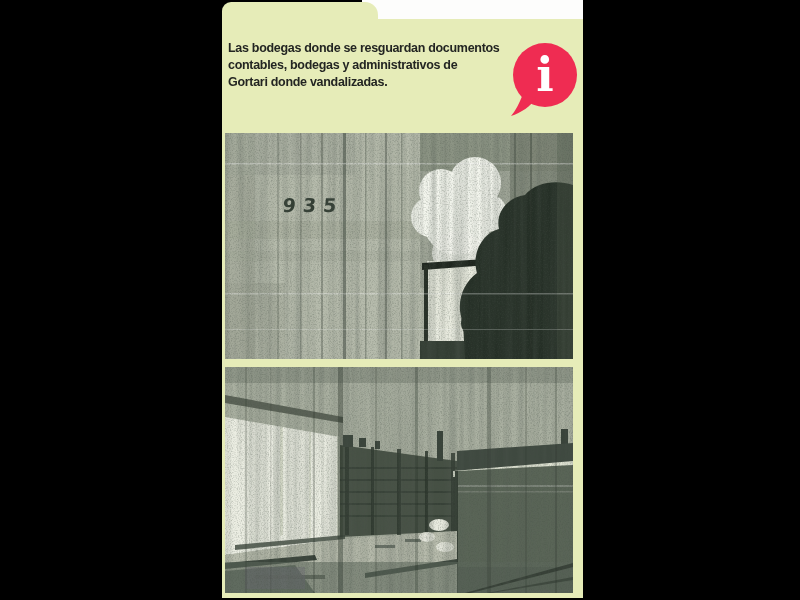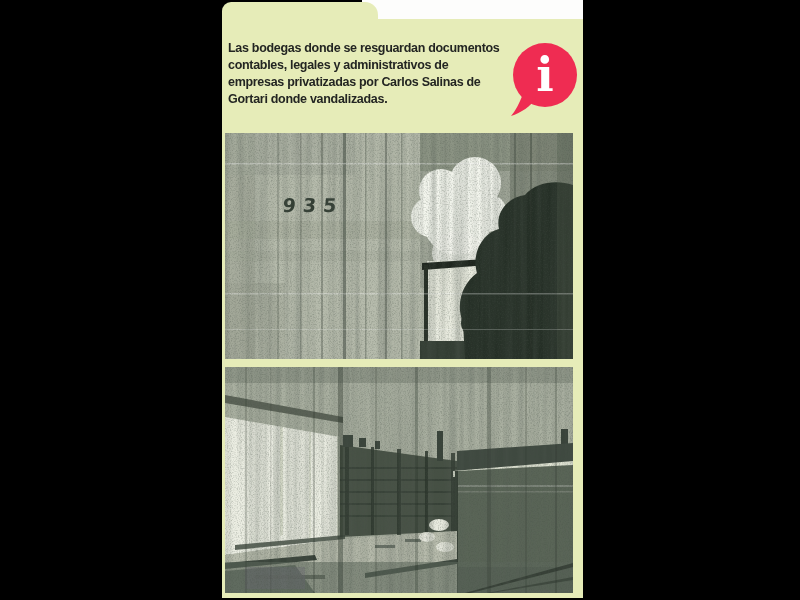--- a/index.html
+++ b/index.html
@@ -48,22 +48,21 @@
 
 <div class="stage">
 
   <div class="paper-edge"></div>
   <div class="folder-tab"></div>
 
   <div class="card">
 
     <div class="caption">
       <div class="cap-line">Las bodegas donde se resguardan documentos</div>
-      <div class="cap-line">contables, legales y administrativos de</div>
-      <div class="cap-line">empresas privatizadas por Carlos Salinas de</div>
+      <div class="cap-line">contables, bodegas y administrativos de</div>
       <div class="cap-line">Gortari donde vandalizadas.</div>
     </div>
 
     <svg class="info-bubble" viewBox="0 0 78 80">
       <circle class="bubble-fill" cx="39" cy="35" r="32"></circle>
       <path class="bubble-fill" d="M17 54 C13 64 10 70 5 76 C15 73 25 66 30 58 Z"></path>
       <text class="bubble-glyph" x="39" y="51">i</text>
     </svg>
 
     <svg class="photo photo-top" viewBox="0 0 348 226" preserveAspectRatio="none" role="img" aria-label="Scanned black-and-white photo: warehouse exterior wall with painted number, sky with cloud, tree and open gate">

